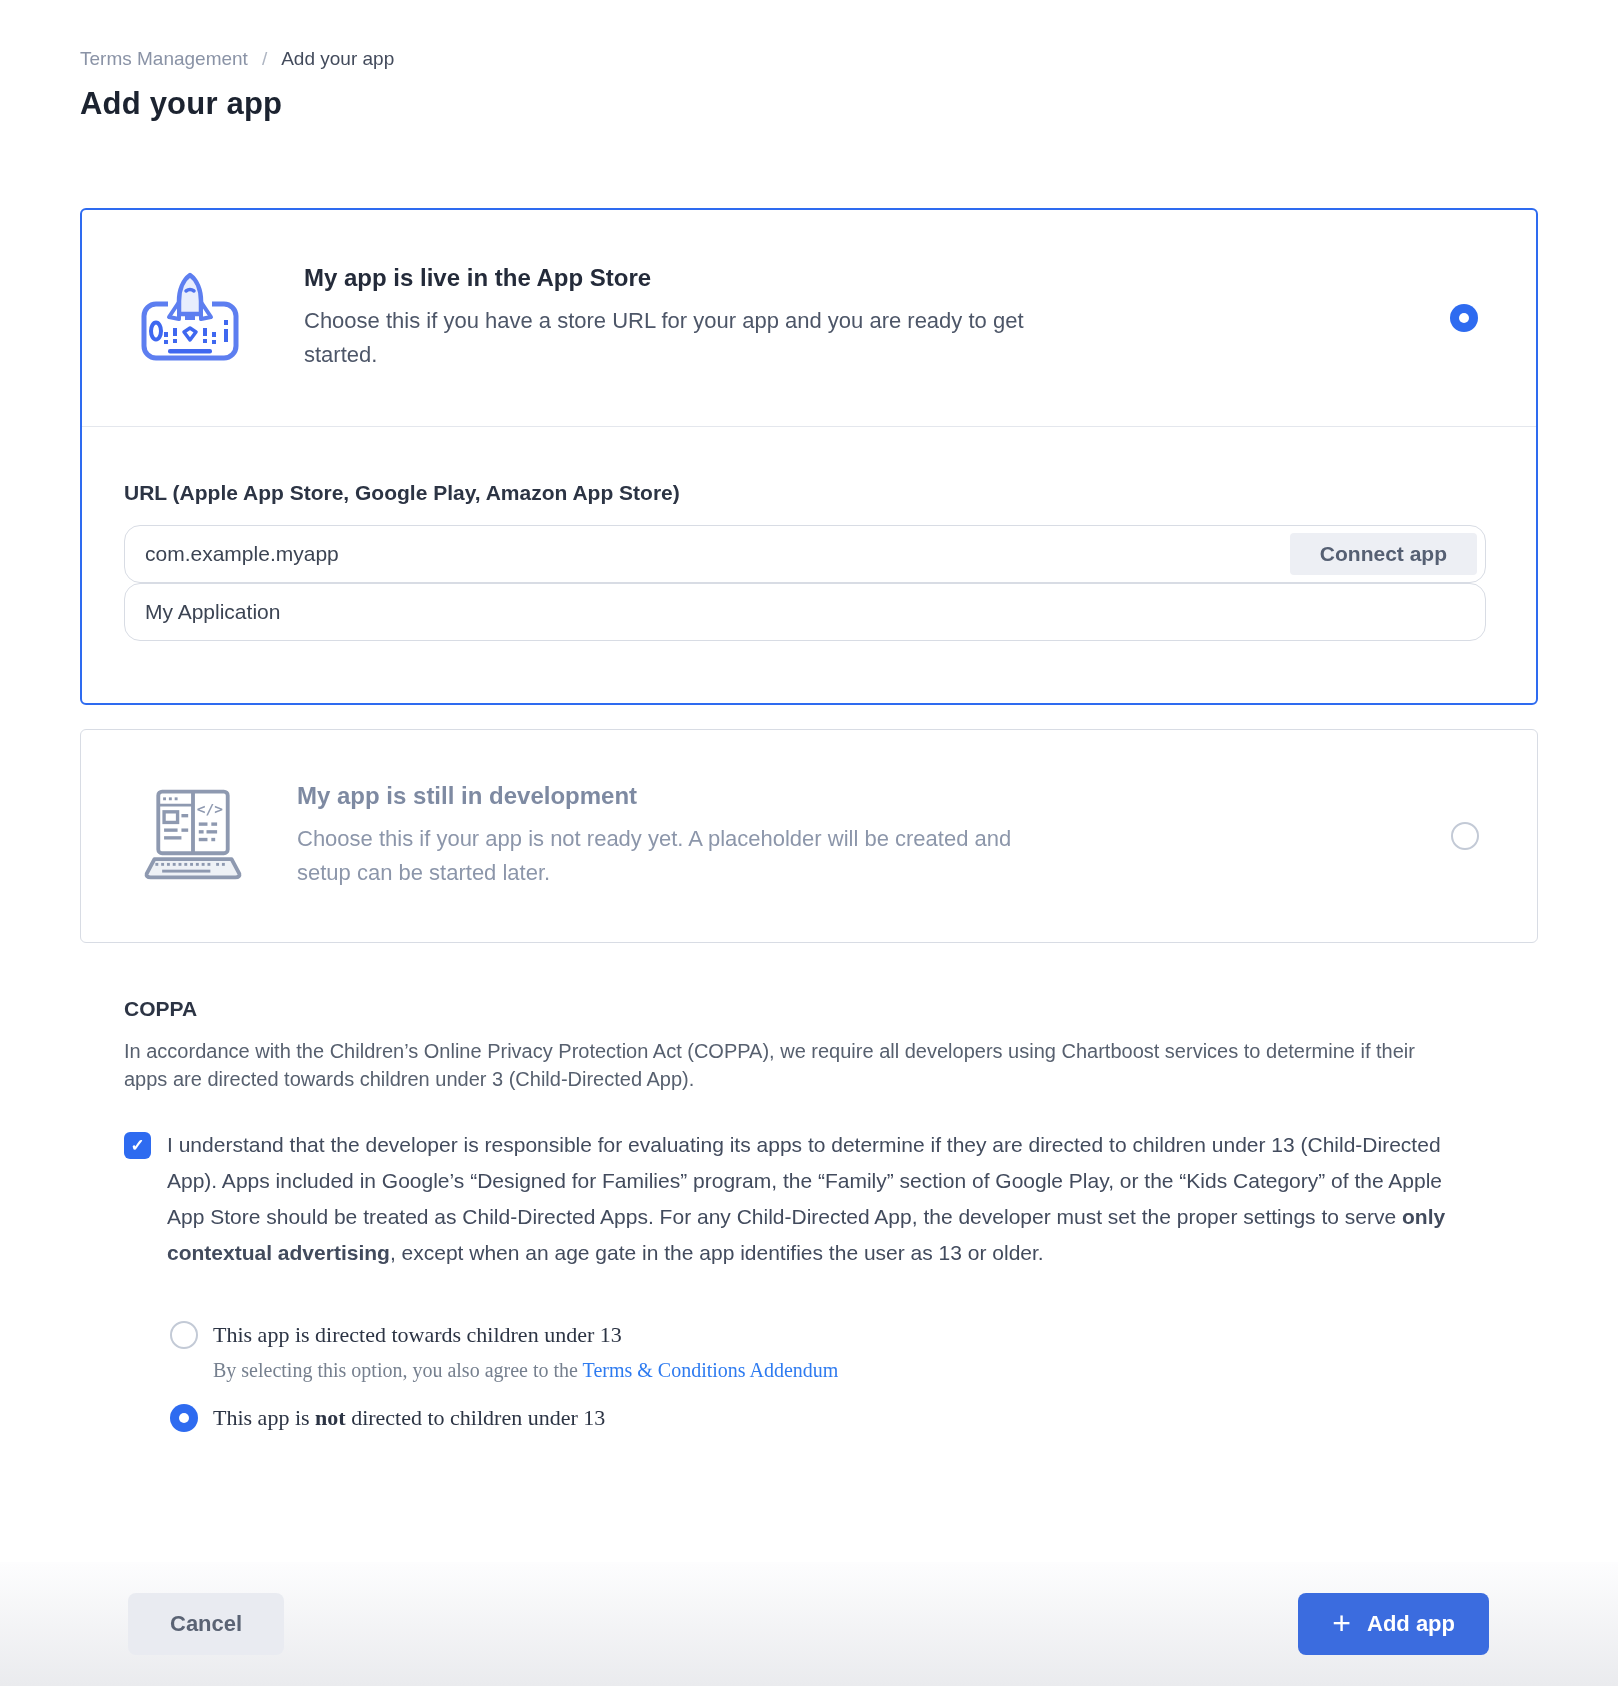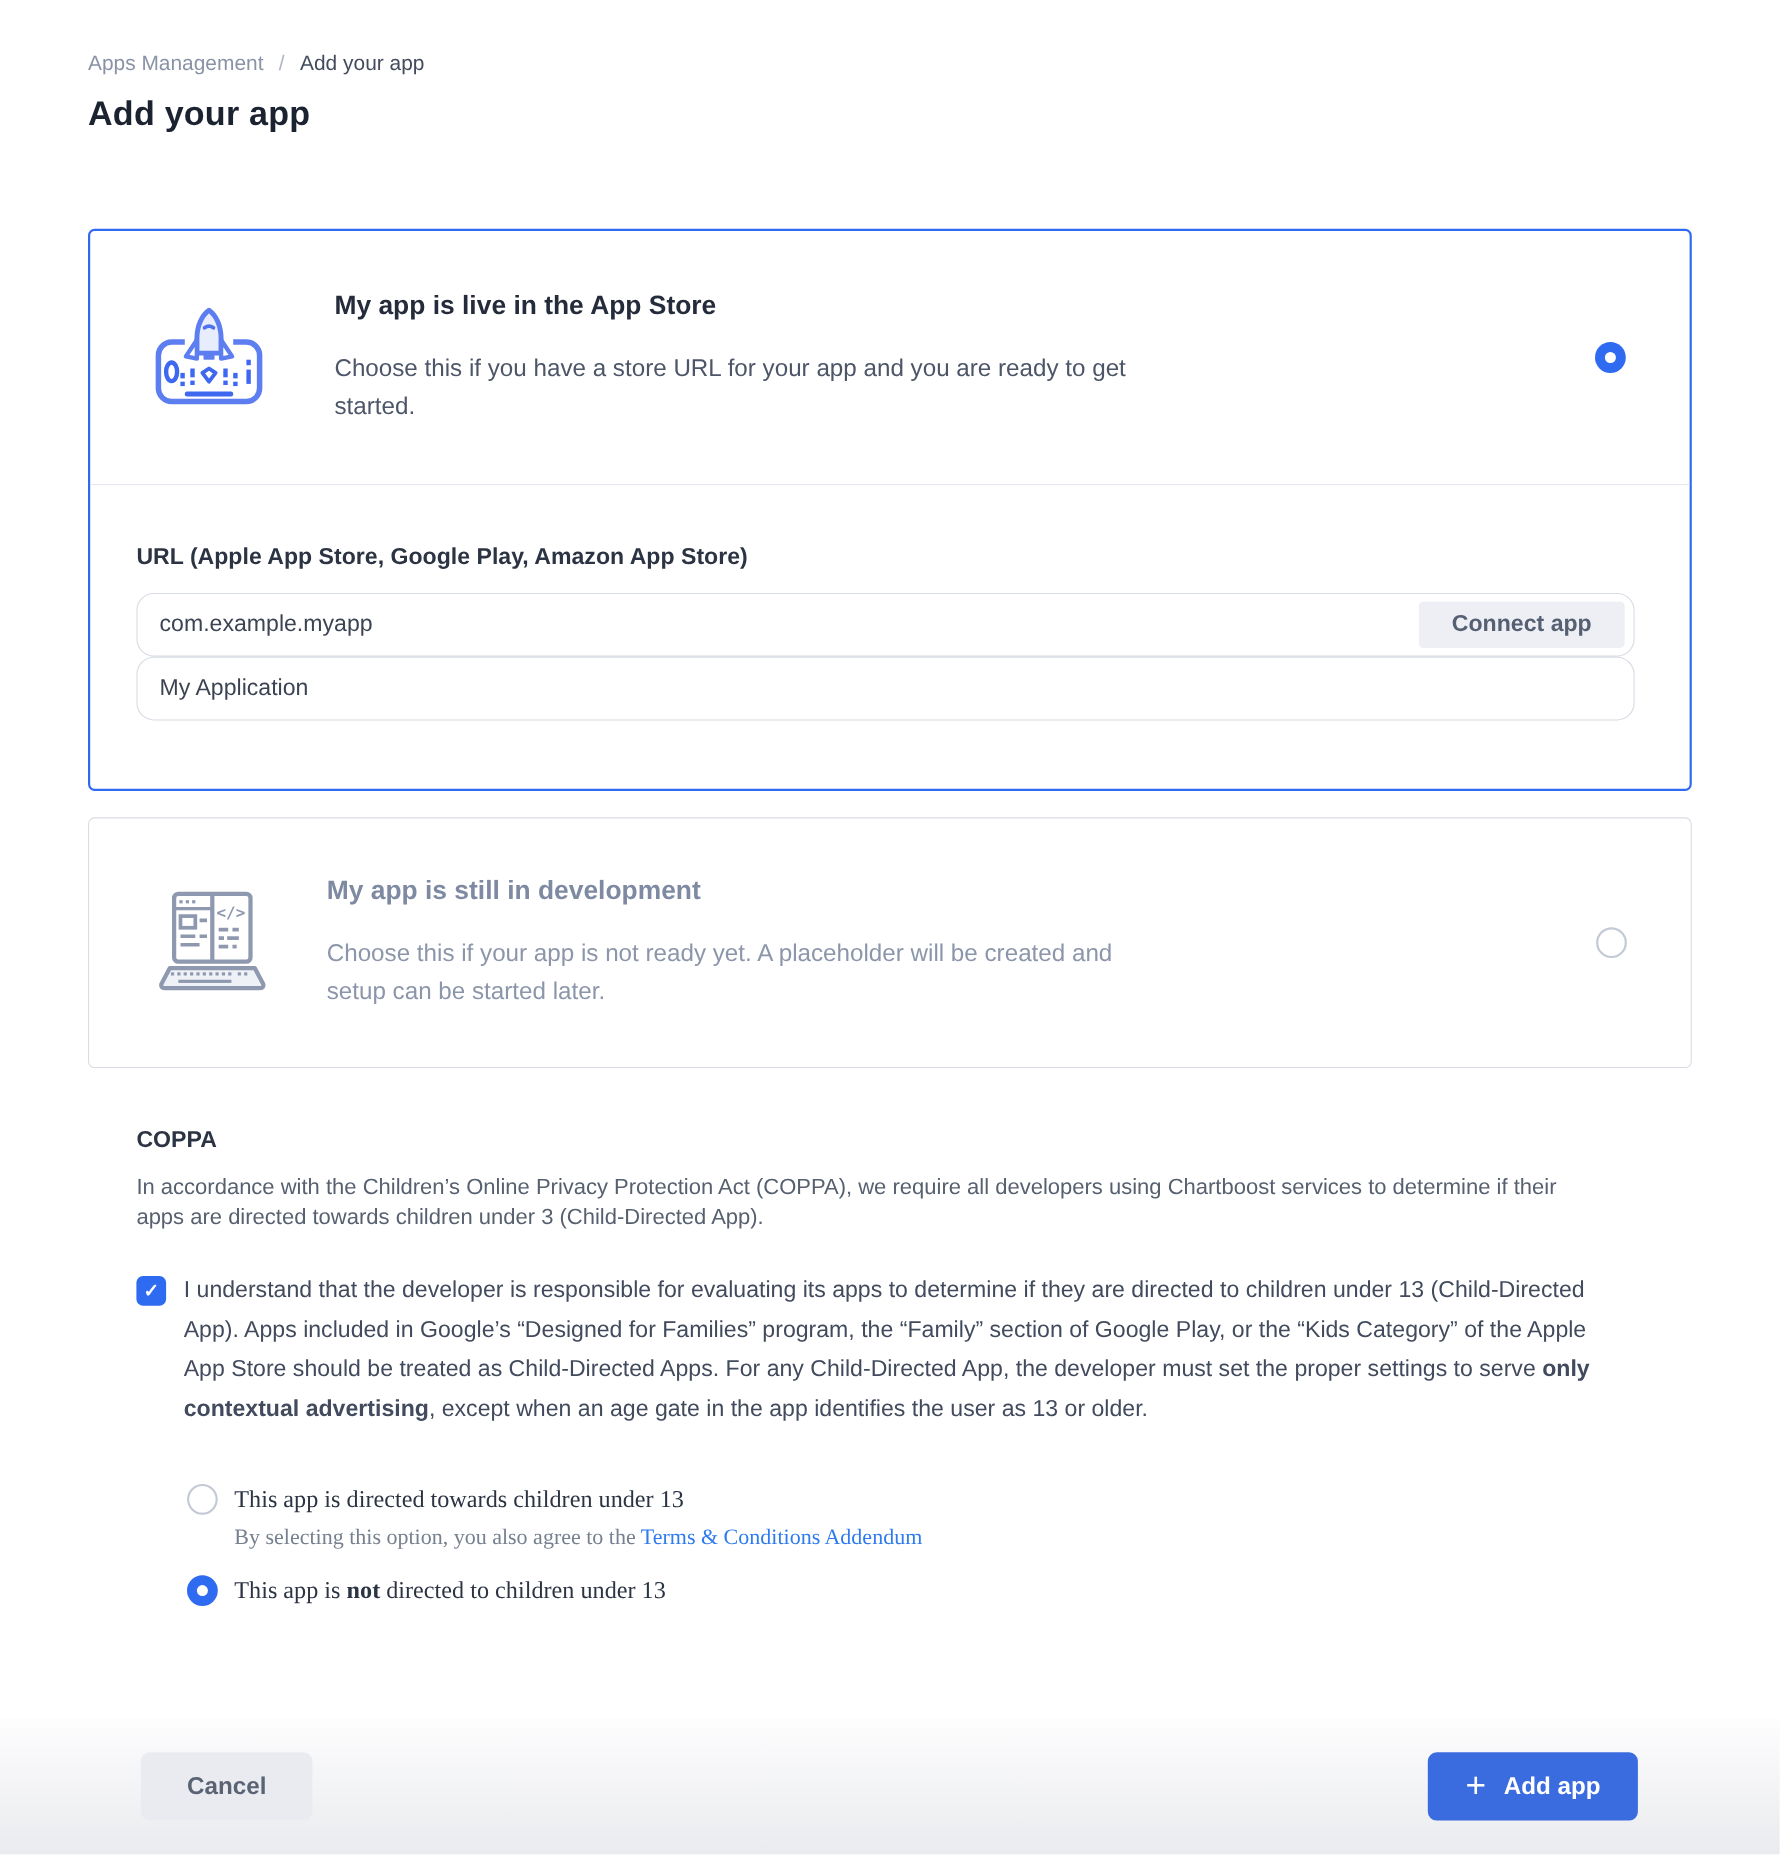--- a/index.html
+++ b/index.html
@@ -22,21 +22,21 @@
   h1.page-title { margin: 16px 0 0 0; font-size: 31px; font-weight: bold; color: #1c2330; letter-spacing: .2px; }
 
   
   .card { border-radius: 6px; background: #fff; }
   .card-live { margin-top: 86px; border: 2px solid #2e6bf0; }
   .card-dev { margin-top: 24px; border: 1px solid #d8dce4; display: flex; align-items: center; gap: 58px; padding: 52px 58px; }
   .card-header { display: flex; align-items: center; gap: 64px; padding: 54px 58px; }
   .card-icon { flex: none; width: 100px; }
   .card-text { max-width: 760px; }
   .card-title { font-size: 24px; font-weight: bold; color: #242b3a; }
-  .card-desc { margin-top: 26px; font-size: 22px; line-height: 34px; color: #4d5668; }
+  .card-desc { margin-top: 12px; font-size: 22px; line-height: 34px; color: #4d5668; }
   .card-dev .card-title { color: #7e8aa2; }
   .card-dev .card-desc { color: #8c96aa; }
   .card-radio { margin-left: auto; flex: none; }
 
   
   .radio { width: 28px; height: 28px; border-radius: 50%; position: relative; flex: none; cursor: pointer; }
   .radio.unselected { border: 2px solid #c3cad6; background: #fff; }
   .radio.selected { background: #2e6bf0; }
   .radio.selected::after { content: ""; position: absolute; left: 9px; top: 9px; width: 10px; height: 10px; border-radius: 50%; background: #fff; }
   .checkbox { width: 27px; height: 27px; border-radius: 6px; background: #2e6bf0; color: #fff;
@@ -78,21 +78,21 @@
   .btn-cancel { padding: 0 42px; background: #e9ebf1; color: #5a6374; }
   .btn-add { padding: 0 34px; background: #3b6cdf; color: #ffffff; display: flex; align-items: center; gap: 16px; }
   .btn-add .plus { font-size: 32px; font-weight: normal; line-height: 1; margin-top: -3px; }
 </style>
 </head>
 <body>
 
 <div class="content">
 
   <div class="breadcrumb">
-    <span class="crumb-link">Apps Management</span>
+    <span class="crumb-link">Terms Management</span>
     <span class="crumb-sep">/</span>
     <span class="crumb-current">Add your app</span>
   </div>
 
   <h1 class="page-title">Add your app</h1>
 
   <div class="card card-live">
     <div class="card-header">
       <div class="card-icon">
         <svg viewBox="0 0 100 92" width="100" height="92">

